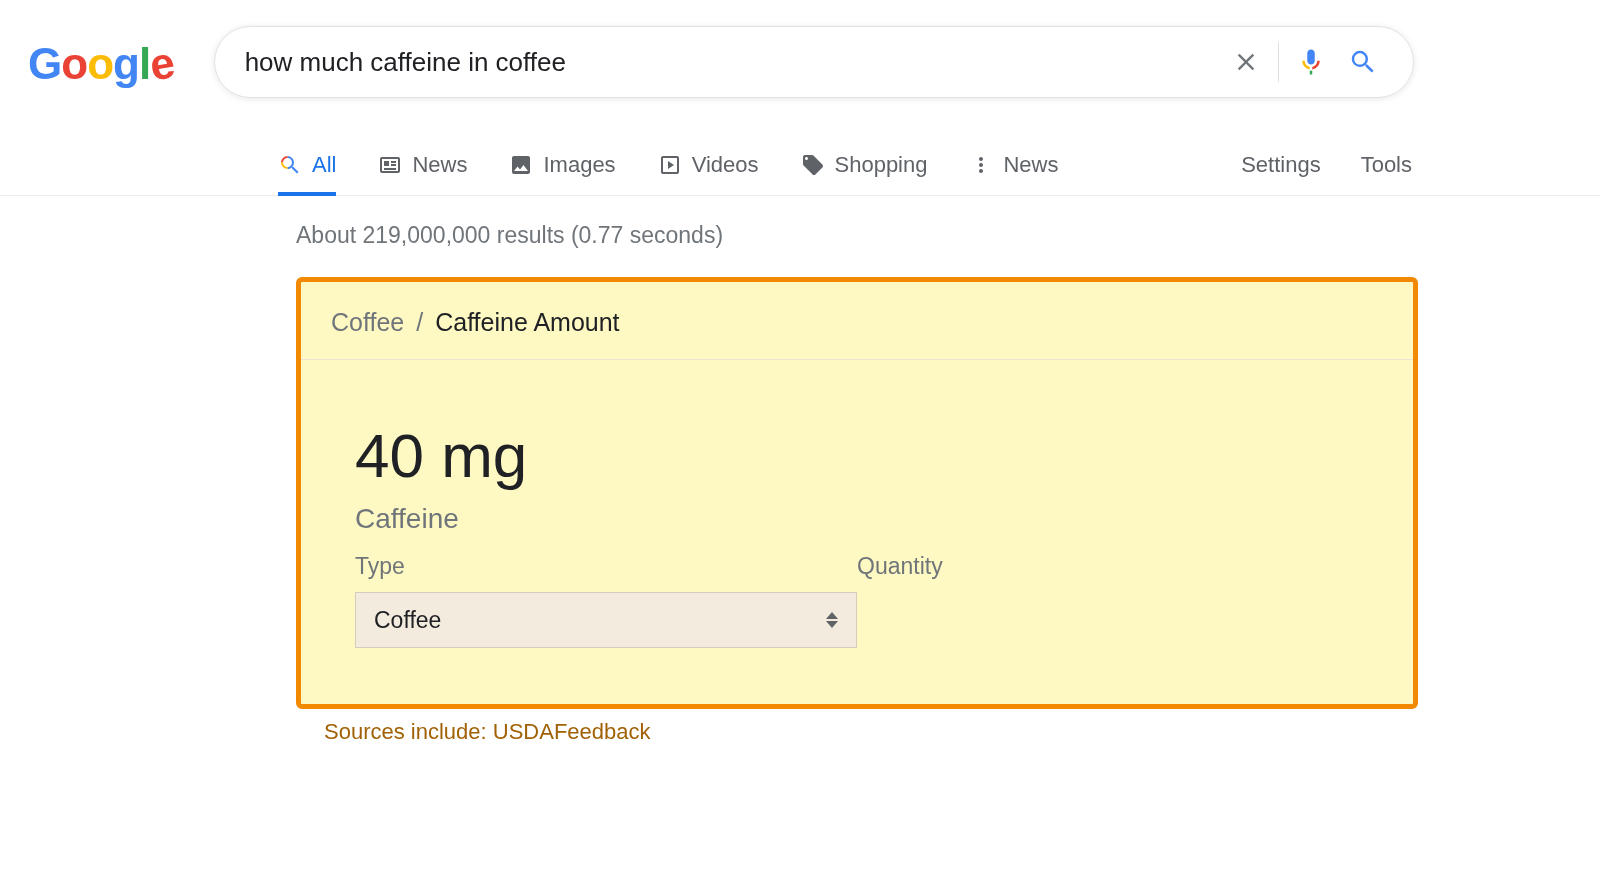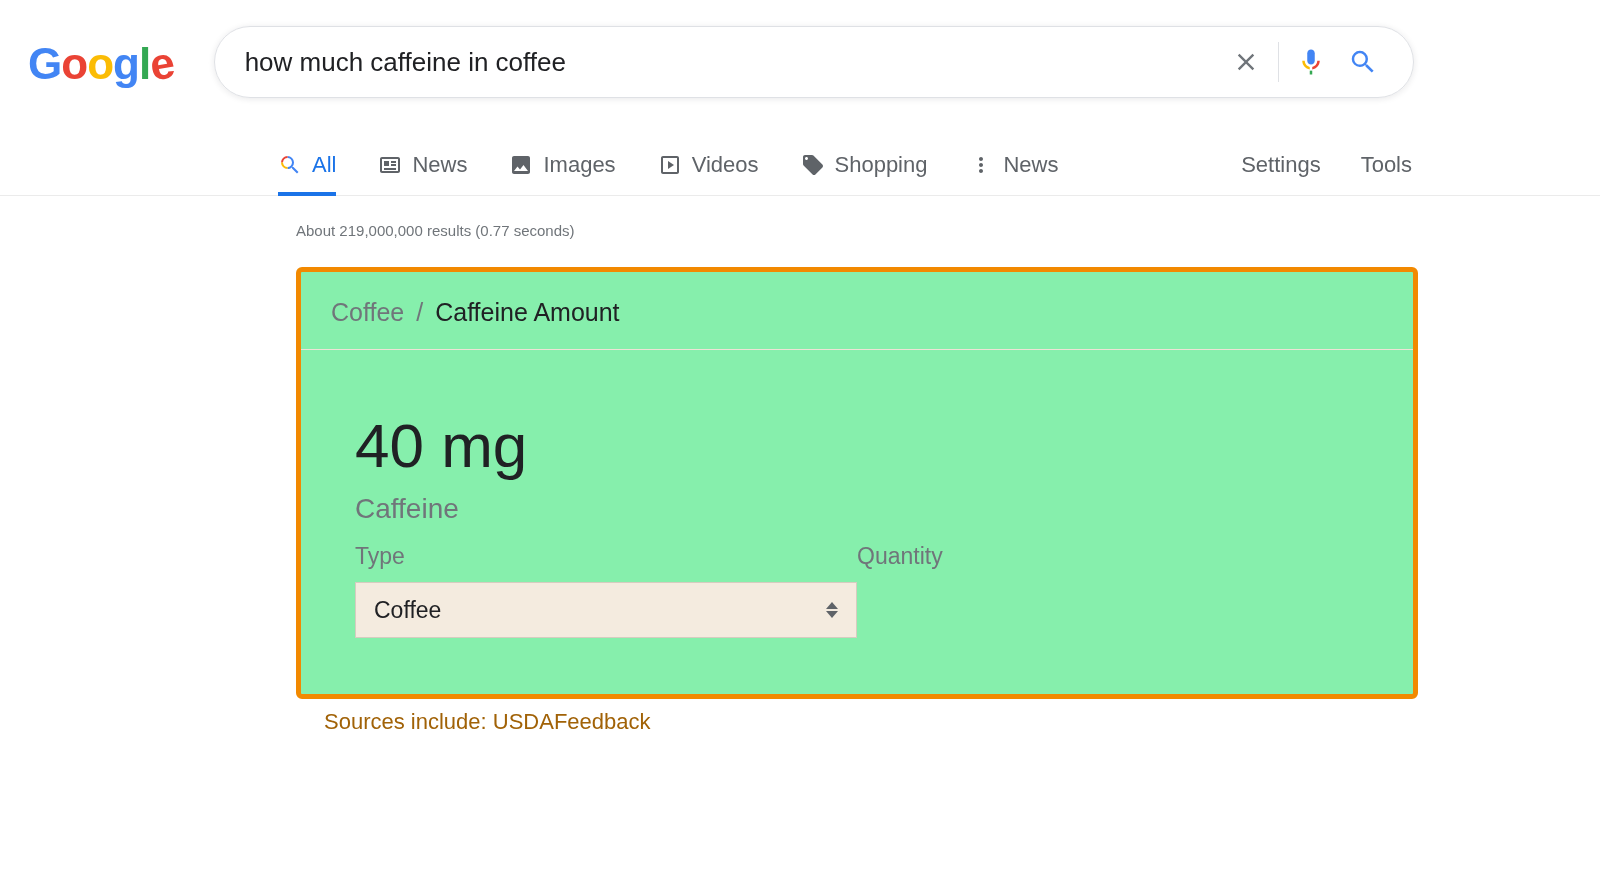--- a/index.html
+++ b/index.html
@@ -108,27 +108,27 @@
     margin-left: 18px;
   }
   .right-tools span { cursor: pointer; }
   .content {
     padding-left: 296px;
     padding-right: 170px;
     padding-top: 26px;
   }
   .result-stats {
     color: #70757a;
-    font-size: 15px;
+    font-size: 23px;
     margin-bottom: 28px;
   }
   .answer-box {
     border: 5px solid #f28900;
     border-radius: 6px;
-    background: #86efac;
+    background: #fef9c3;
     padding: 0;
     width: 1122px;
   }
   .breadcrumb {
     display: flex;
     align-items: center;
     gap: 12px;
     font-size: 25px;
     padding: 26px 30px 22px 30px;
     border-bottom: 1px solid #eee3d6;

